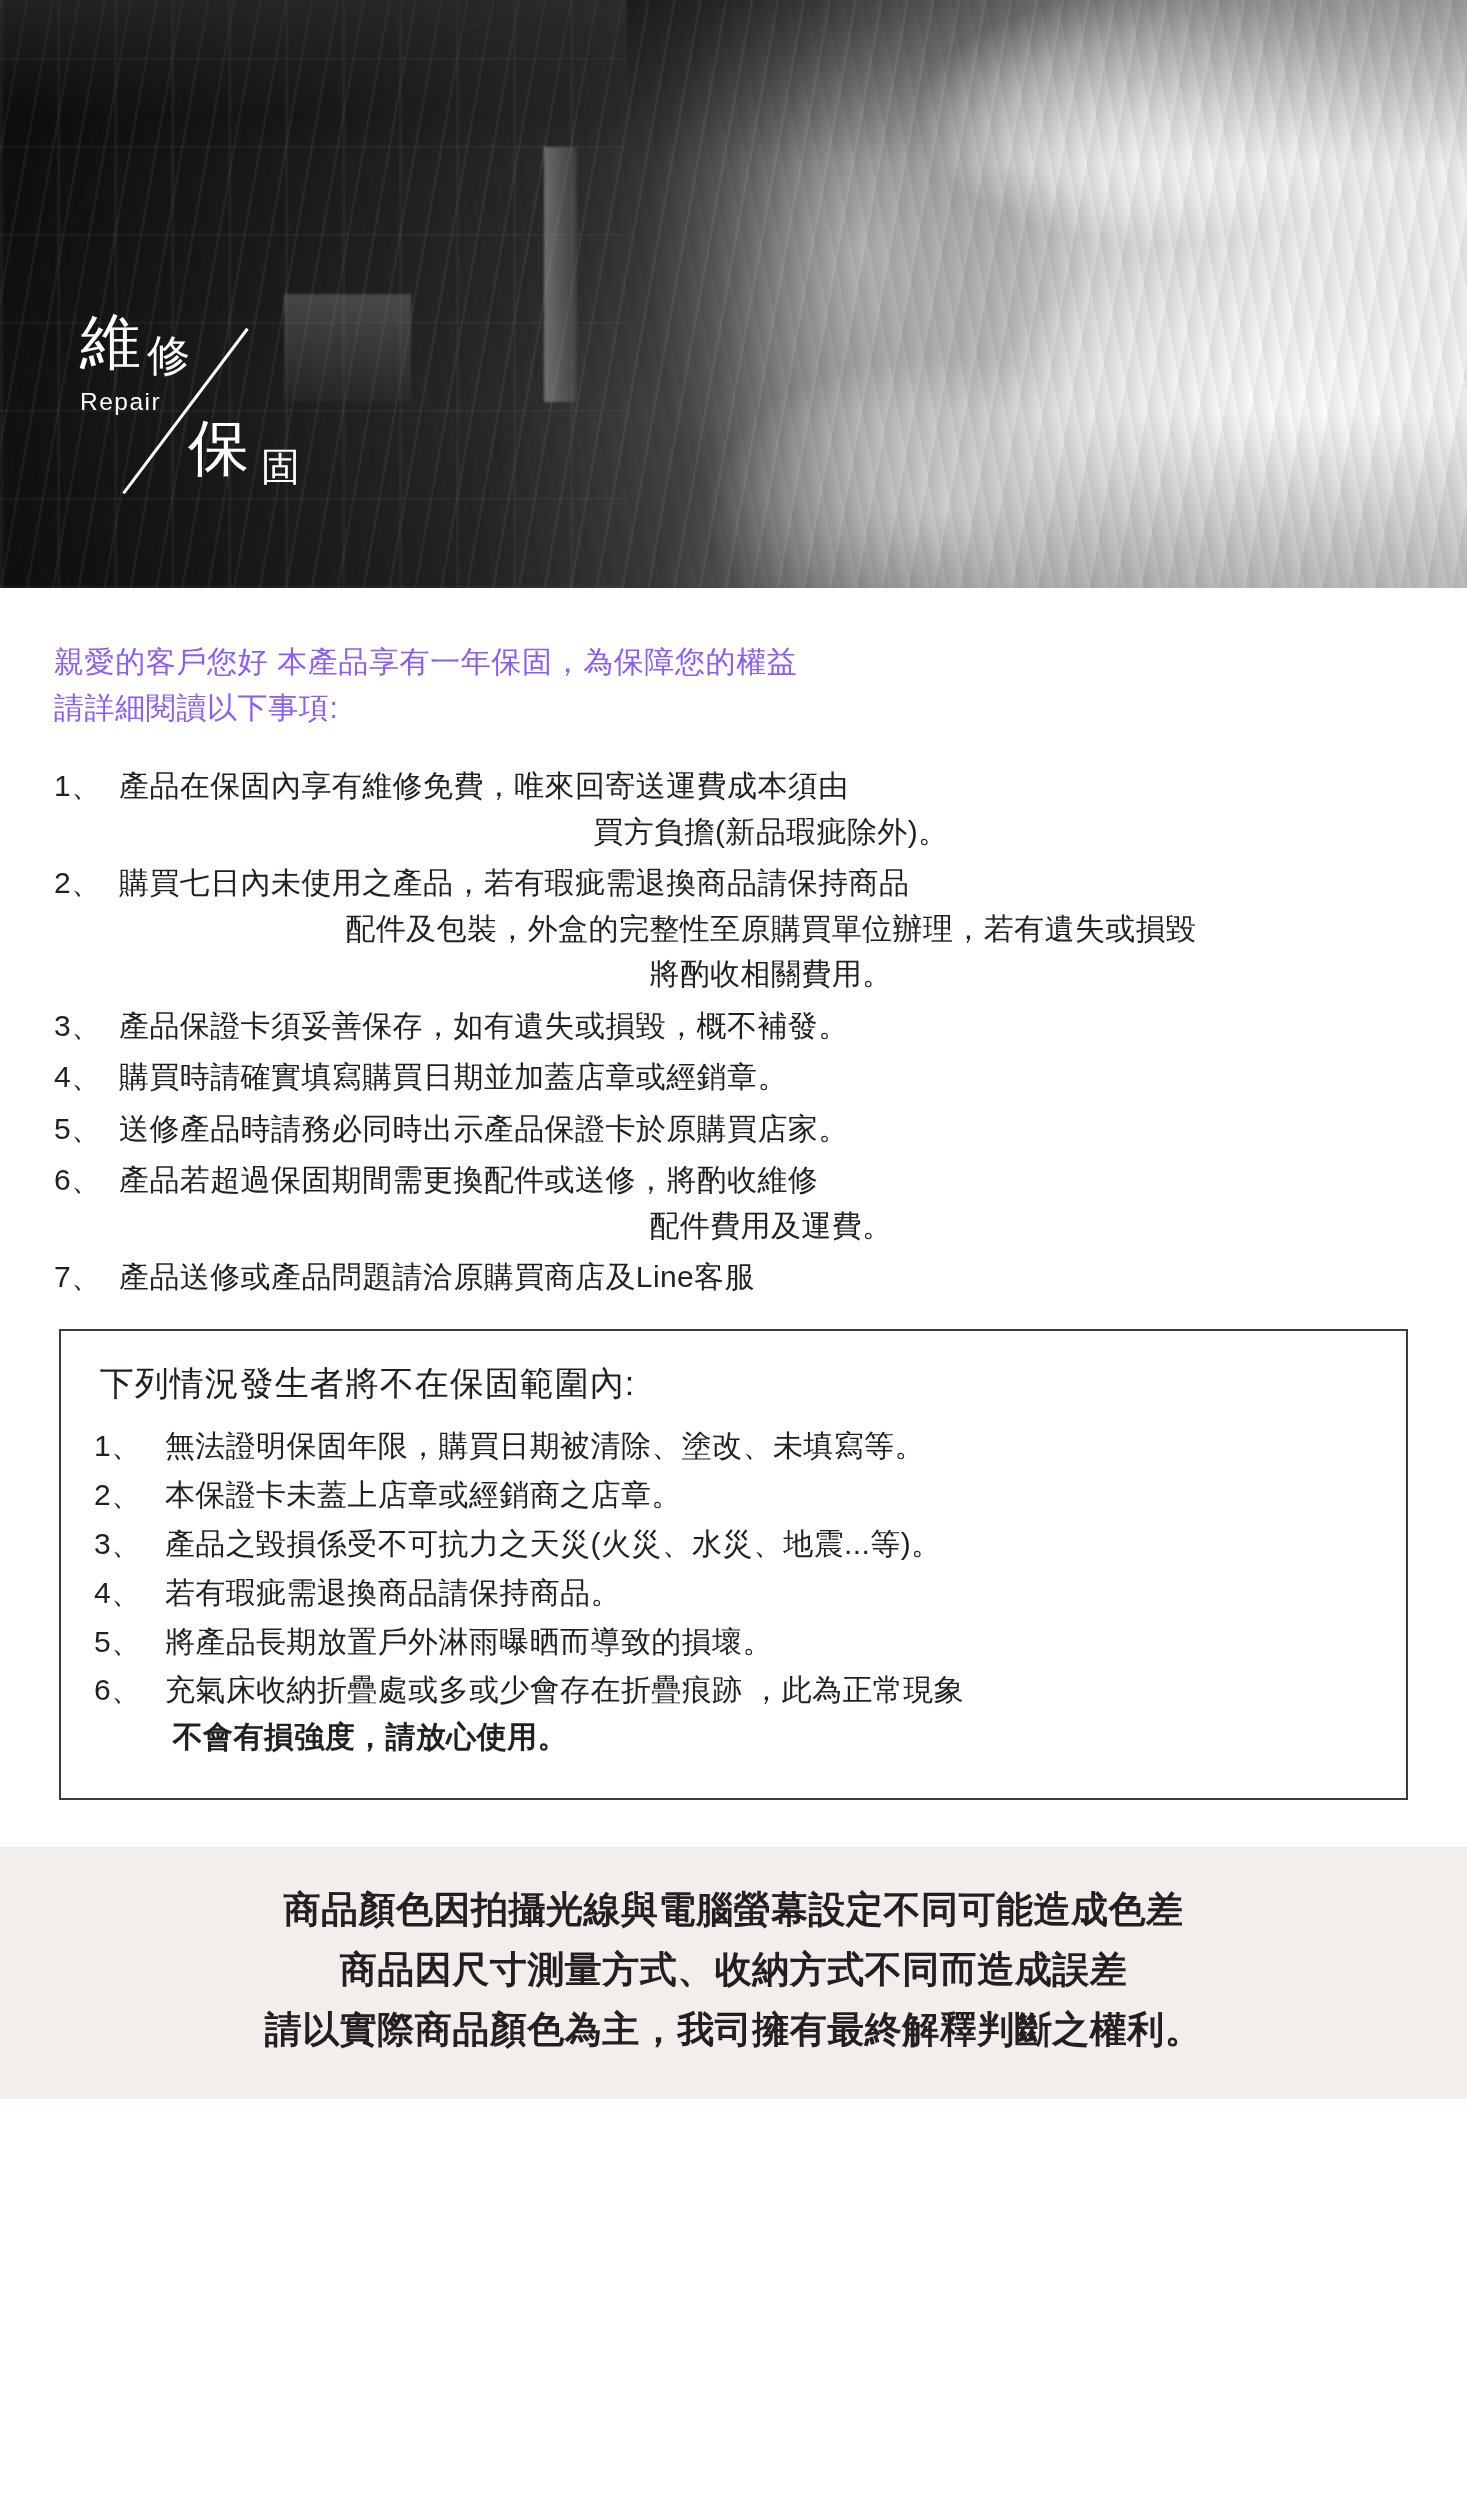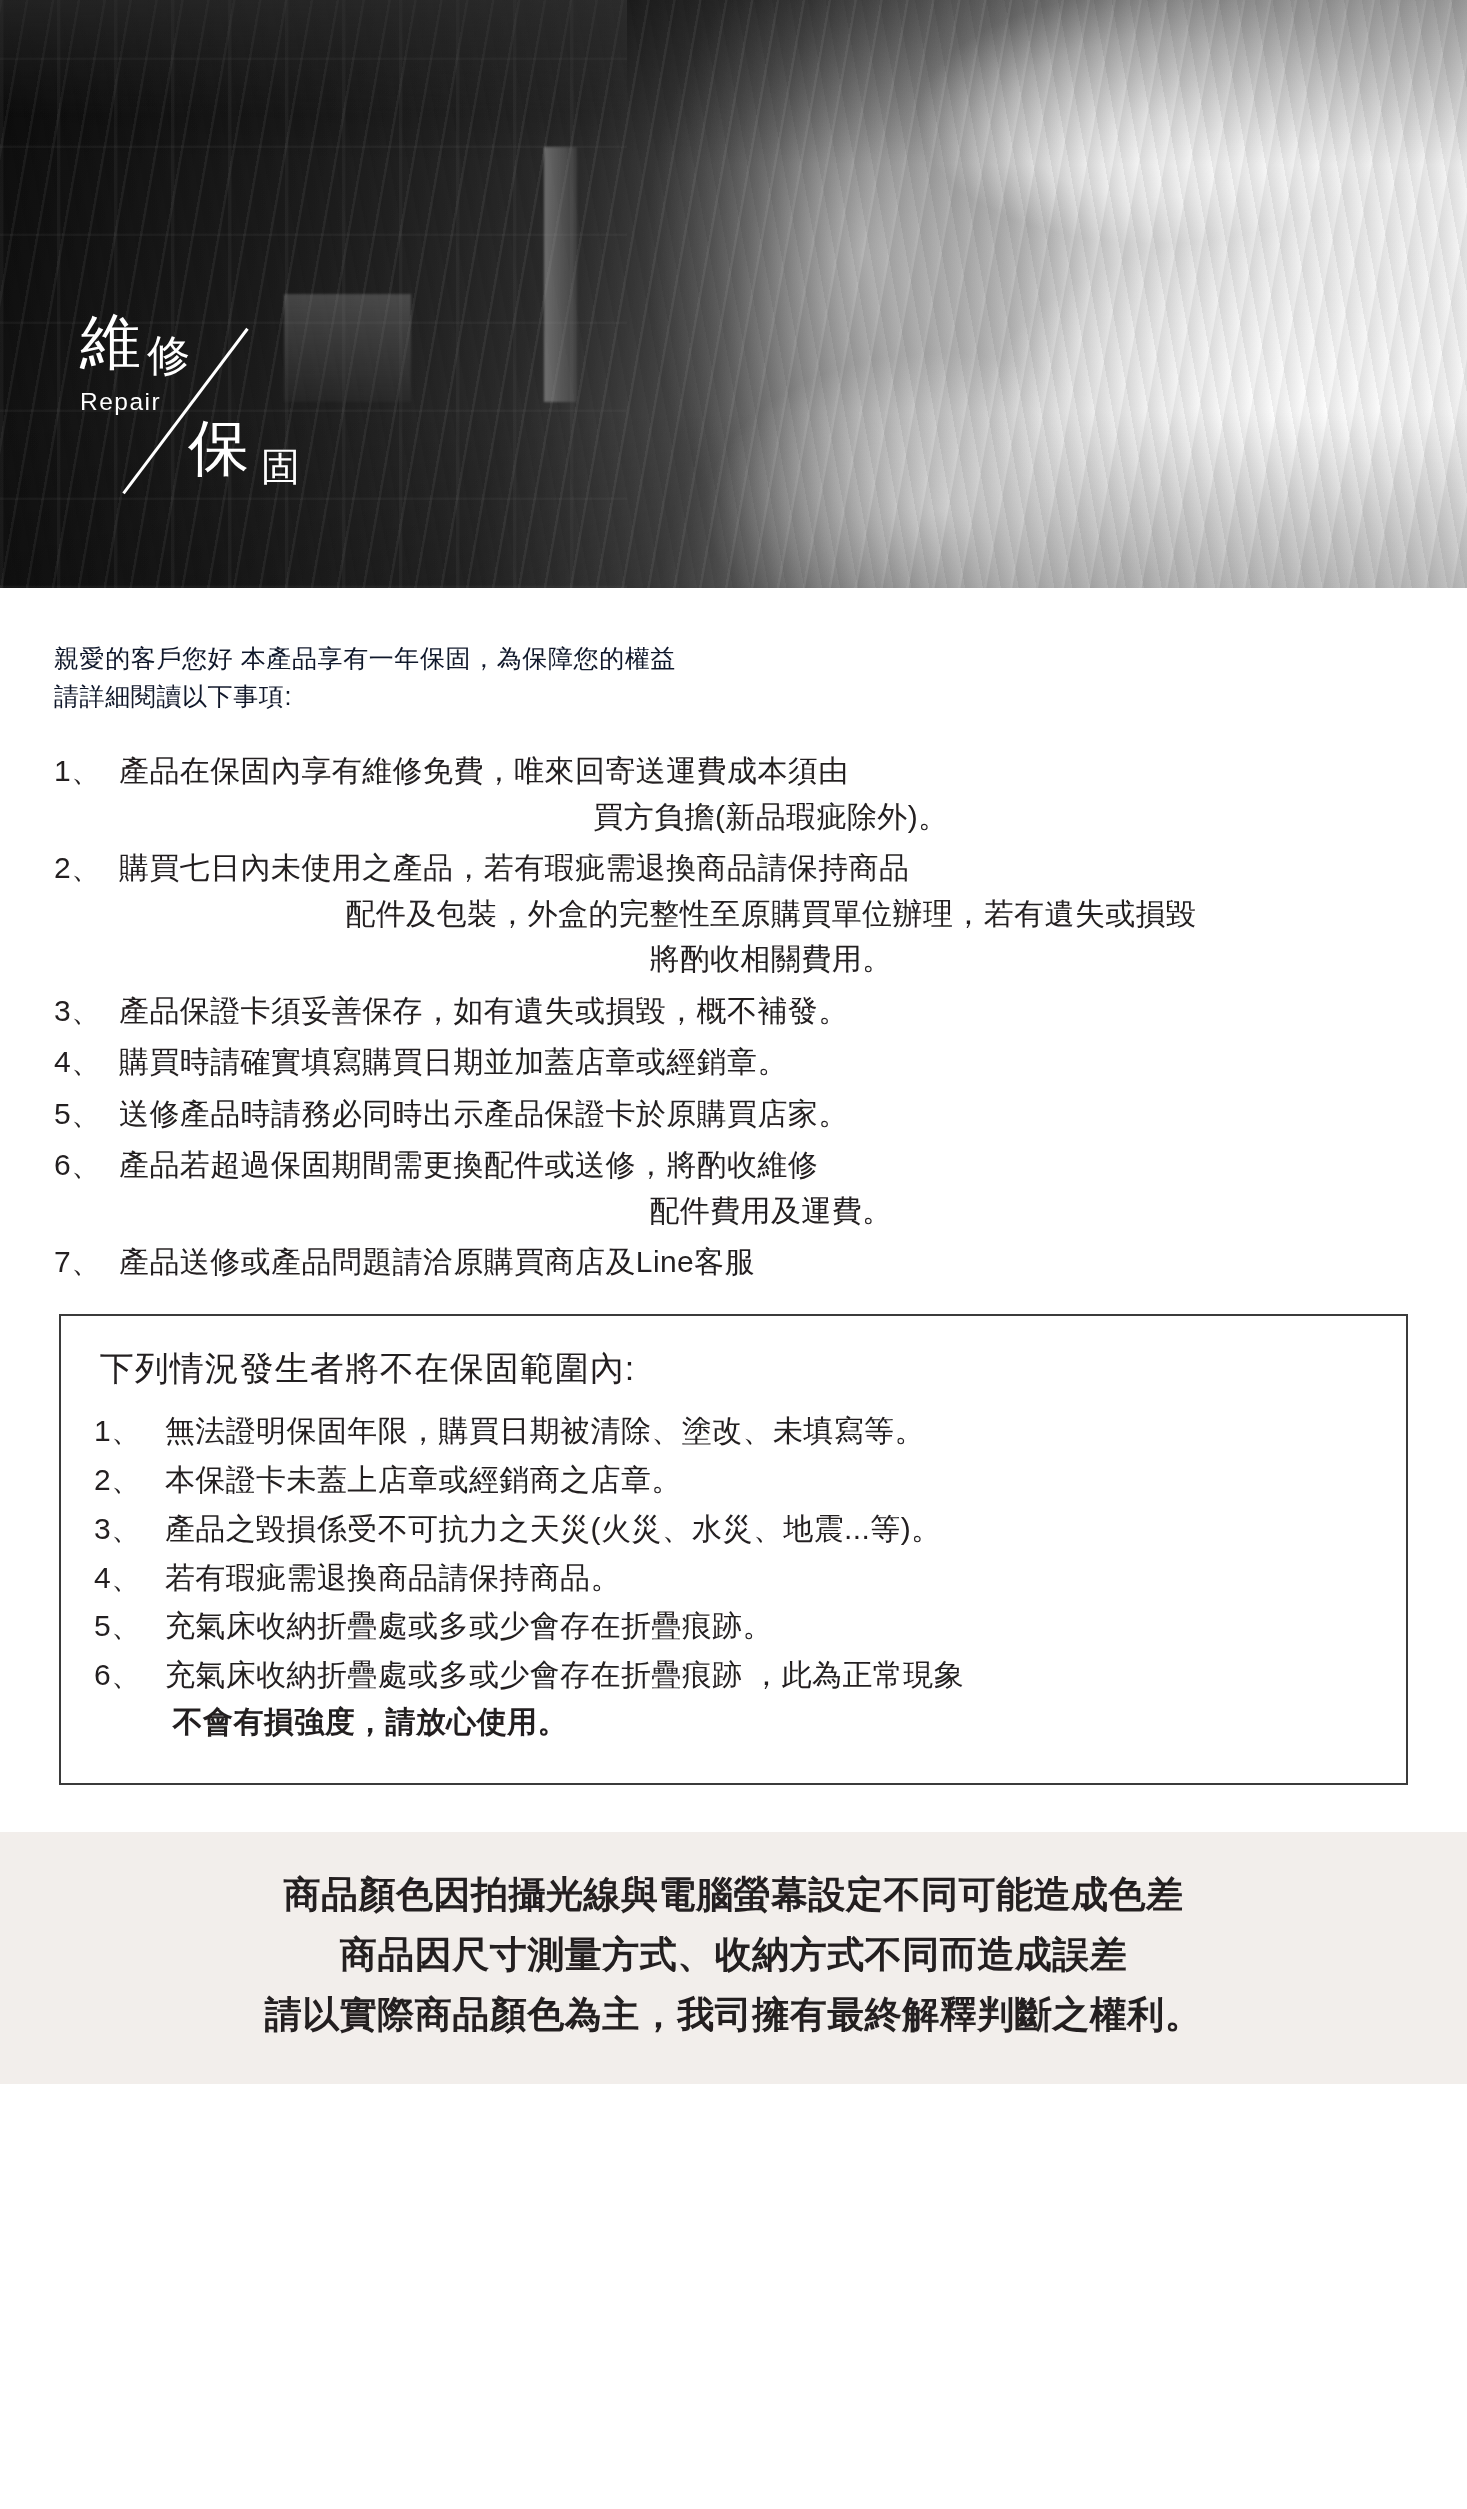--- a/index.html
+++ b/index.html
@@ -136,24 +136,24 @@
     font-size: 39px;
     line-height: 1;
     font-weight: 400;
   }
 
   
   .content {
     padding: 51px 54px 0 54px;
   }
   .intro {
-    font-size: 25px;
+    font-size: 30px;
     line-height: 1.52;
     letter-spacing: 0.6px;
-    color: #0f172a;
+    color: #8b5cf6;
     margin: 0 0 33px 0;
   }
   .intro div { white-space: pre; }
 
   .terms {
     margin: 0 0 29px 0;
     font-size: 30px;
     line-height: 1.52;
     letter-spacing: 0.4px;
     color: #231f20;
@@ -321,21 +321,21 @@
           <span class="excl-text">產品之毀損係受不可抗力之天災(火災、水災、地震...等)。</span>
         </div>
 
         <div class="excl-item">
           <span class="excl-num">4、</span>
           <span class="excl-text">若有瑕疵需退換商品請保持商品。</span>
         </div>
 
         <div class="excl-item">
           <span class="excl-num">5、</span>
-          <span class="excl-text">充氣床收納折疊處或多或少會存在折疊痕跡。</span>
+          <span class="excl-text">將產品長期放置戶外淋雨曝晒而導致的損壞。</span>
         </div>
 
         <div class="excl-item">
           <span class="excl-num">6、</span>
           <span class="excl-text">
             <span>充氣床收納折疊處或多或少會存在折疊痕跡 ，此為正常現象</span>
             <span class="l2">不會有損強度，請放心使用。</span>
           </span>
         </div>
 

